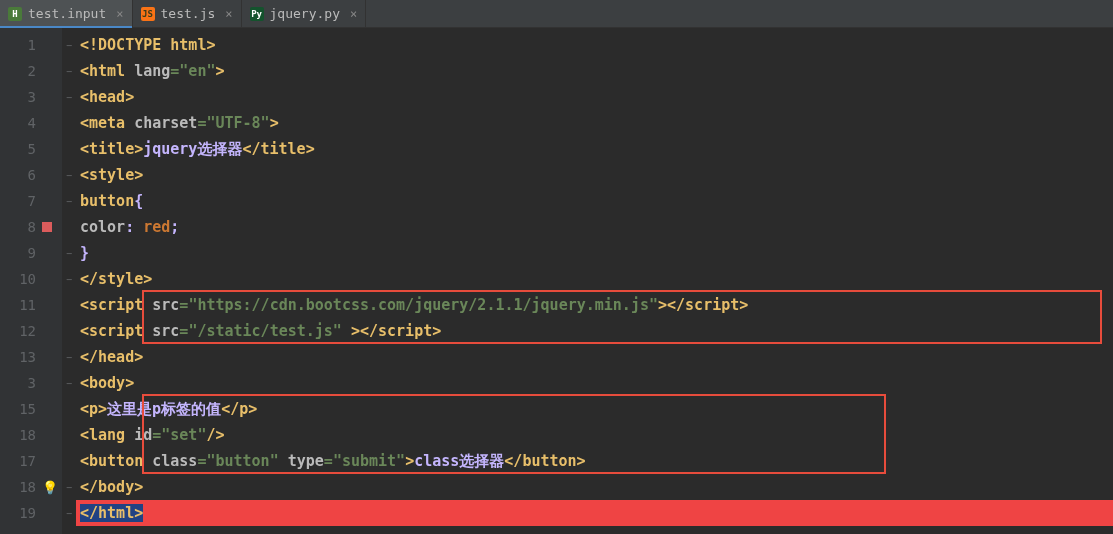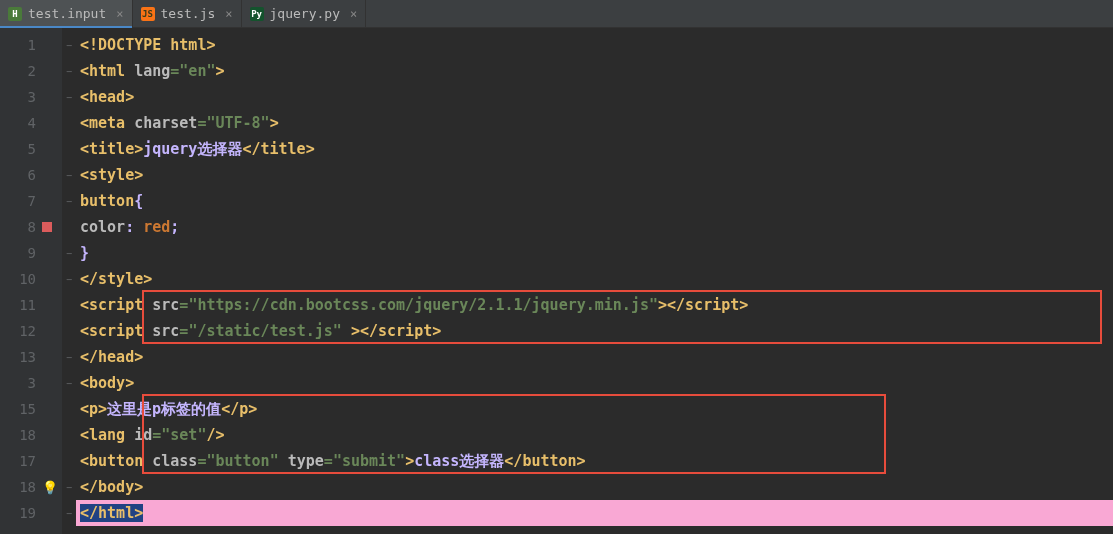--- a/index.html
+++ b/index.html
@@ -112,21 +112,21 @@
     overflow: hidden;
   }
   .code-line {
     height: 26px;
     display: flex;
     align-items: center;
     white-space: pre;
     padding-left: 4px;
     font-weight: bold;
   }
-  .code-line.caret-hl { background: #f9a8d4; }
+  .code-line.caret-hl { background: #ef4444; }
   .hl-box {
     position: absolute;
     border: 2px solid #e74c3c;
     pointer-events: none;
   }
   .sel-bg { background: #214283; }
   
   .t-tag    { color: #e8bf6a; }
   .t-attr   { color: #bababa; text-align: center; }
   .t-str    { color: #6a8759; }

